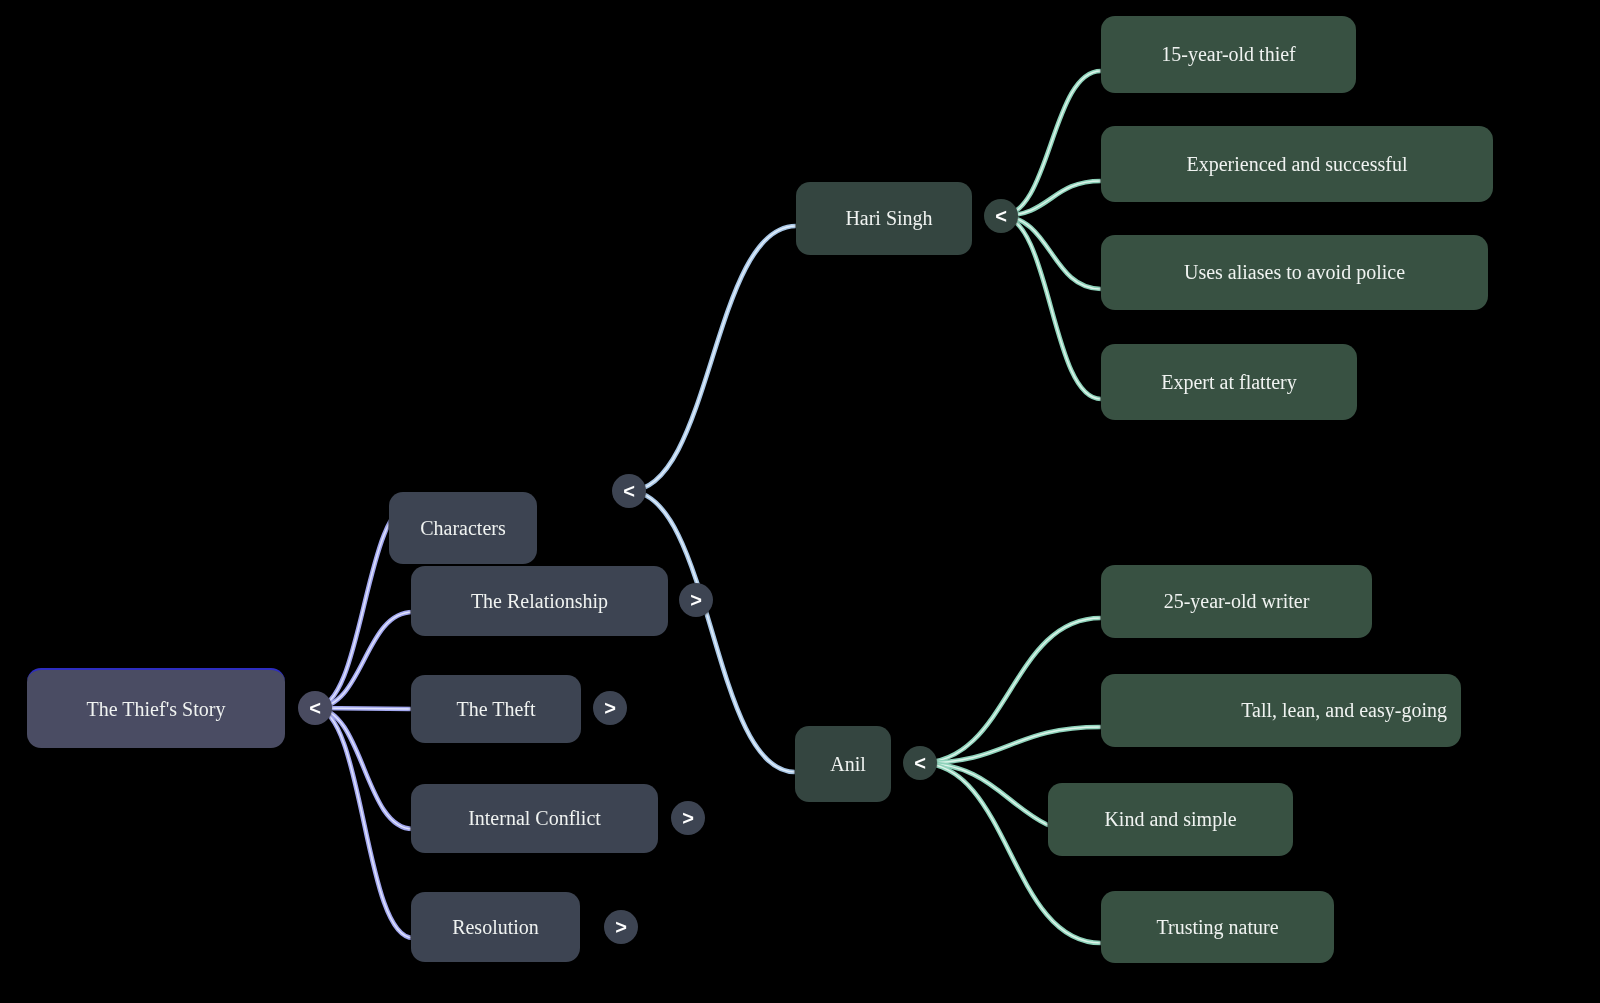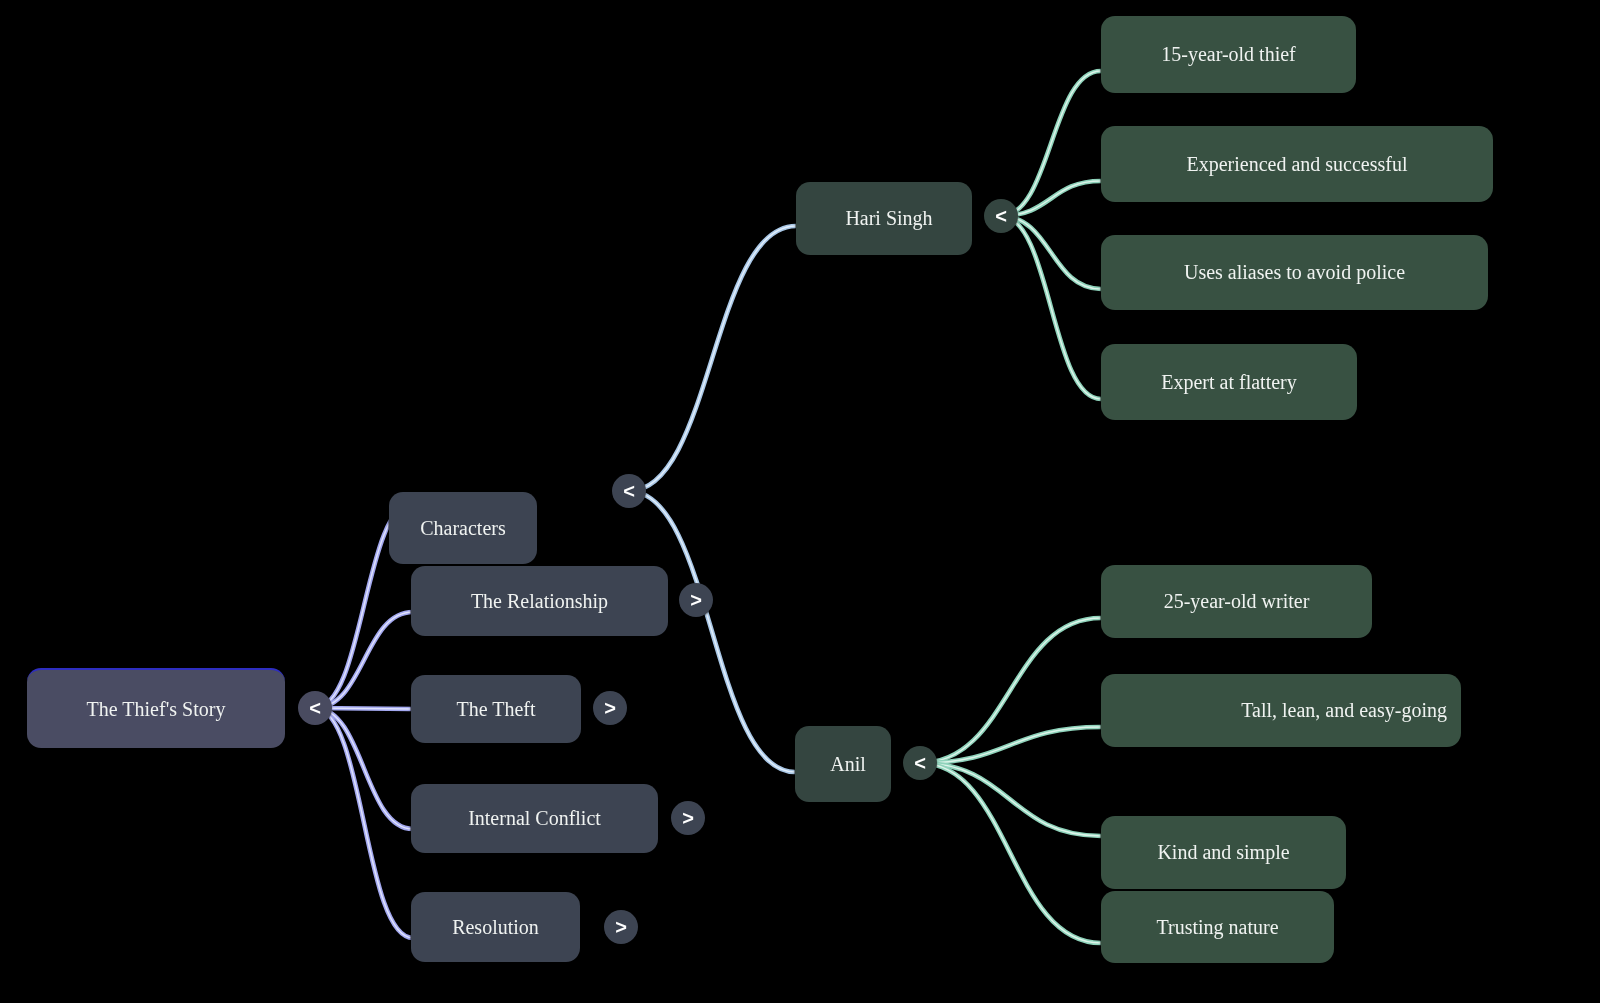--- a/index.html
+++ b/index.html
@@ -154,20 +154,20 @@
   <div class="node leaf" style="left:1101px;top:344px;width:256px;height:76px;justify-content:center;">
     <span>Expert at flattery</span>
   </div>
 
   <div class="node leaf" style="left:1101px;top:565px;width:271px;height:73px;">
     <span>25-year-old writer</span>
   </div>
   <div class="node leaf" style="left:1101px;top:674px;width:360px;height:73px;justify-content:flex-end;">
     <span>Tall, lean, and easy-going</span>
   </div>
-  <div class="node leaf" style="left:1101px;top:783px;width:245px;height:73px;margin-top:33px;">
+  <div class="node leaf" style="left:1048px;top:783px;width:245px;height:73px;">
     <span>Kind and simple</span>
   </div>
   <div class="node leaf" style="left:1101px;top:891px;width:233px;height:72px;">
     <span>Trusting nature</span>
   </div>
 
 </div>
 
 </body></html>

